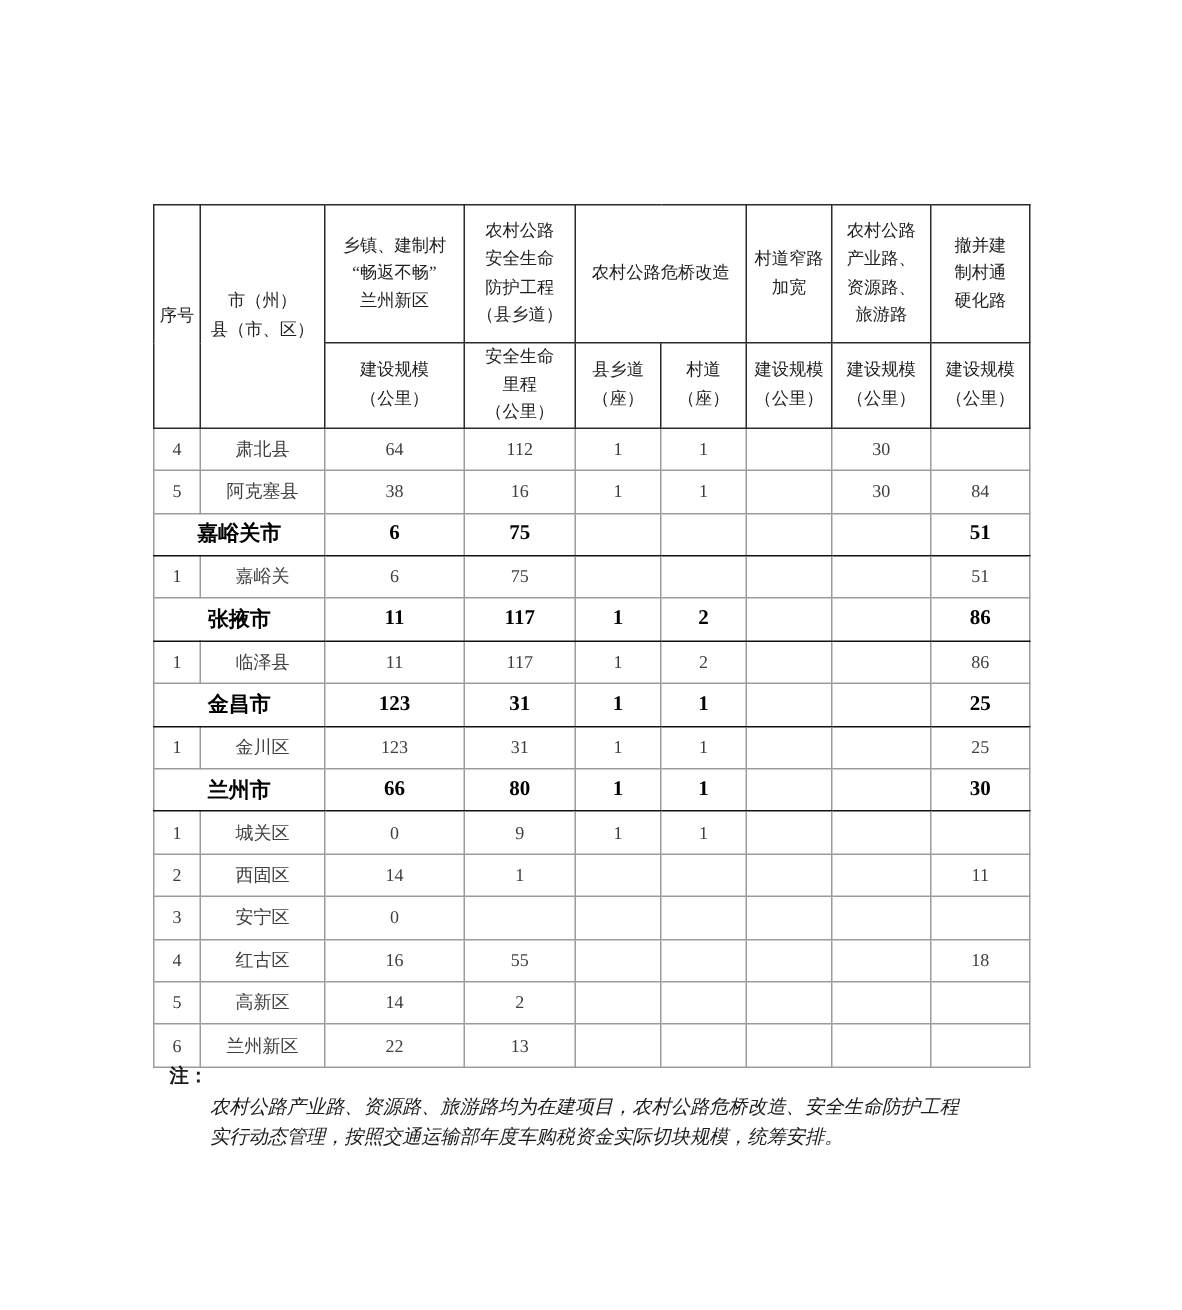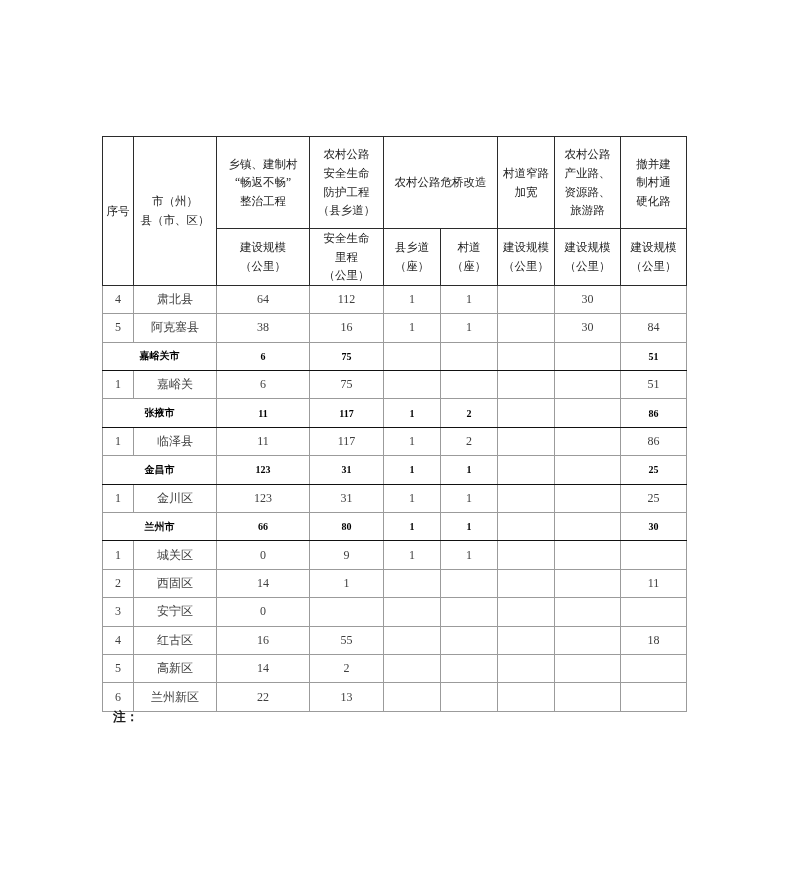--- a/index.html
+++ b/index.html
@@ -43,21 +43,21 @@
     text-align: center;
     vertical-align: middle;
     padding: 0;
     overflow: hidden;
   }
   tbody tr.city-row td {
     border-top: 1.2px solid #111111;
     border-bottom: 1.2px solid #111111;
     font-weight: bold;
     color: #000000;
-    font-size: 10px;
+    font-size: 14px;
   }
   .note {
     position: absolute;
     left: 113px; top: 707px;
     width: 580px;
     padding-left: 27px;
     font-size: 12.8px;
     line-height: 1.62;
     color: #1c1c1c;
     font-style: italic;
@@ -87,21 +87,21 @@
         <col style="width:66px">
         <col style="width:66px">
     </colgroup>
     <thead>
       <tr class="h1">
         <th rowspan="2">序号</th>
         <th rowspan="2">市（州）
 县（市、区）</th>
         <th>乡镇、建制村
 “畅返不畅”
-整治工程</th>
+兰州新区</th>
         <th>农村公路
 安全生命
 防护工程
 （县乡道）</th>
         <th colspan="2">农村公路危桥改造</th>
         <th>村道窄路
 加宽</th>
         <th>农村公路
 产业路、
 资源路、
@@ -287,16 +287,17 @@
           <td></td>
           <td></td>
           <td></td>
           <td></td>
           <td></td>
         </tr>
       </tbody>
   </table>
 
   <div class="note">
-    <span class="note-label">注：</span>
+    <span class="note-label">注：</span><span>农村公路产业路、资源路、旅游路均为在建项目，农村公路危桥改造、安全生命防护工程
+实行动态管理，按照交通运输部年度车购税资金实际切块规模，统筹安排。</span>
   </div>
 
 </div>
 
 </body></html>

